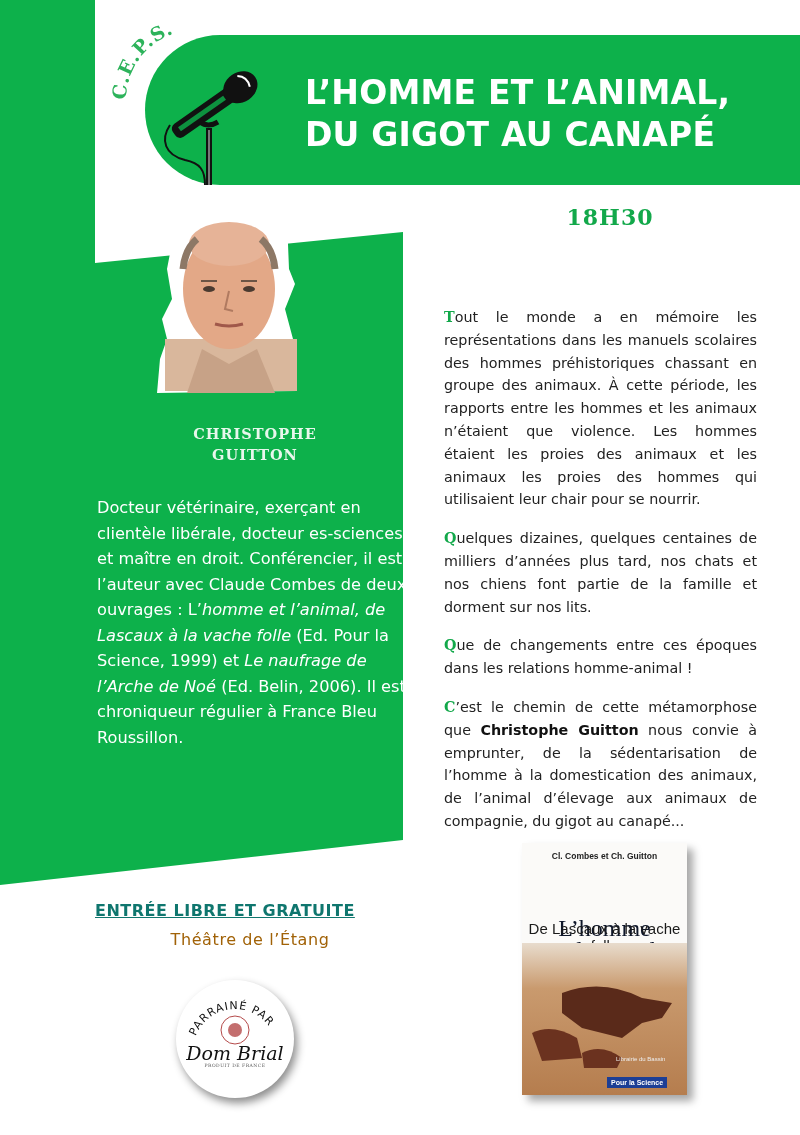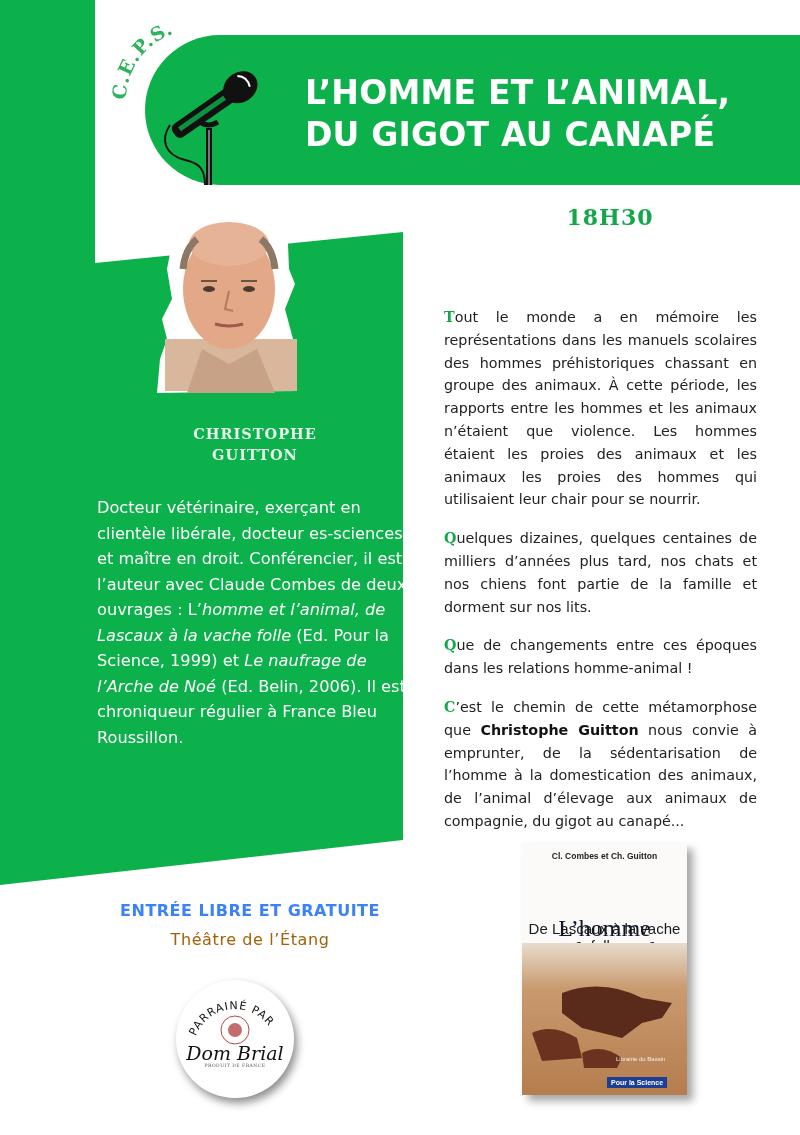--- a/index.html
+++ b/index.html
@@ -11,21 +11,21 @@
   .mic { position:absolute; left:150px; top:50px; width:130px; height:135px; }
   .date { position:absolute; left:420px; top:205px; width:380px; text-align:center; color:#12a84a; font-family:"DejaVu Serif", serif; font-weight:bold; font-size:22px; line-height:25px; letter-spacing:1px; }
   .photo { position:absolute; left:157px; top:209px; width:145px; height:184px; }
   .speaker-name { position:absolute; left:120px; top:423px; width:270px; text-align:center; color:#e8f7ec; font-family:"DejaVu Serif", serif; font-weight:bold; font-size:14.5px; line-height:21px; letter-spacing:1px; }
   .bio { position:absolute; left:97px; top:495px; width:310px; color:#ffffff; font-family:"DejaVu Sans", sans-serif; font-size:16.2px; line-height:25.5px; }
   .bio i { font-style:italic; }
   .desc { position:absolute; left:428px; top:290px; width:345px; color:#222222; font-family:"DejaVu Sans", sans-serif; font-size:14.3px; line-height:22.8px; text-align:justify; }
   .desc p { margin:16px; }
   .dropcap { color:#12a84a; font-weight:bold; font-family:"DejaVu Serif", serif; }
   .desc b { font-weight:bold; color:#111; }
-  .entree { position:absolute; left:95px; top:901px; width:310px; text-align:center; color:#3b82f6; font-weight:bold; font-size:16px; letter-spacing:0.5px; }
+  .entree { position:absolute; left:95px; top:901px; width:310px; text-align:left; color:#0f766e; font-weight:bold; font-size:16px; letter-spacing:0.5px;text-decoration:underline; }
   .venue { position:absolute; left:95px; top:930px; width:310px; text-align:center; color:#a16207; font-size:16px; letter-spacing:0.6px; }
   .badge { position:absolute; left:176px; top:980px; width:118px; height:118px; border-radius:50%; background:#fff; box-shadow: 3px 5px 8px rgba(0,0,0,0.45); }
   .badge svg { position:absolute; left:0; top:0; }
   .badge-brand { position:absolute; left:0; top:62px; width:118px; text-align:center; font-family:"DejaVu Serif", serif; font-style:italic; font-size:19px; color:#111; }
   .badge-sub { position:absolute; left:0; top:83px; width:118px; text-align:center; font-family:"DejaVu Serif", serif; font-size:4.5px; color:#555; letter-spacing:0.5px; }
   .book { position:absolute; left:522px; top:843px; width:165px; height:252px; background:#fbfaf8; box-shadow: 6px 6px 8px rgba(0,0,0,0.35); overflow:hidden; }
   .book-authors { position:absolute; left:0; top:8px; width:165px; text-align:center; font-family:"Liberation Sans", sans-serif; font-weight:bold; font-size:8.5px; color:#222; }
   .book-title { position:absolute; left:0; top:30px; width:165px; text-align:center; font-family:"Liberation Serif", serif; font-size:24px; line-height:22px; color:#0f172a;margin-top:44px; }
   .book-subtitle { position:absolute; left:0; top:77px; width:165px; text-align:center; font-family:Liberation Sans, sans-serif; font-size:15px; color:#1a1a1a; }
   .book-art { position:absolute; left:0; top:100px; width:165px; height:152px; }

